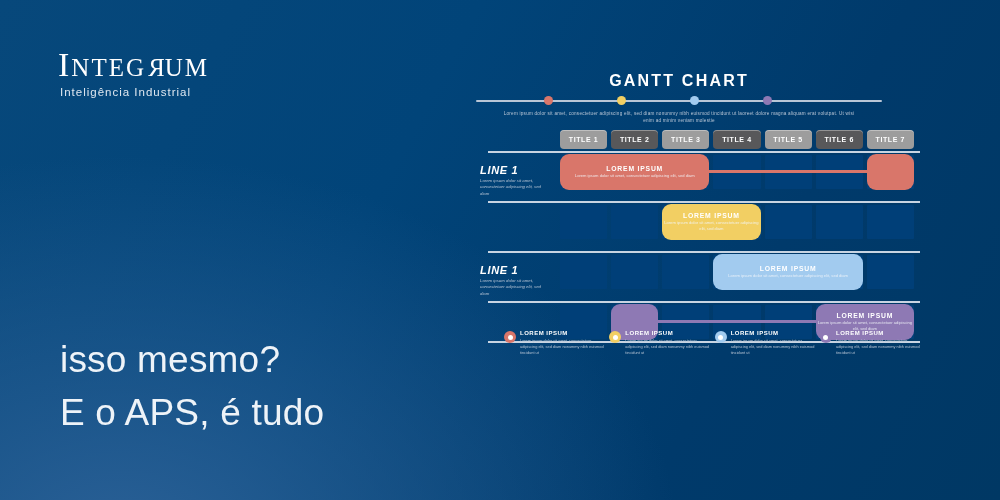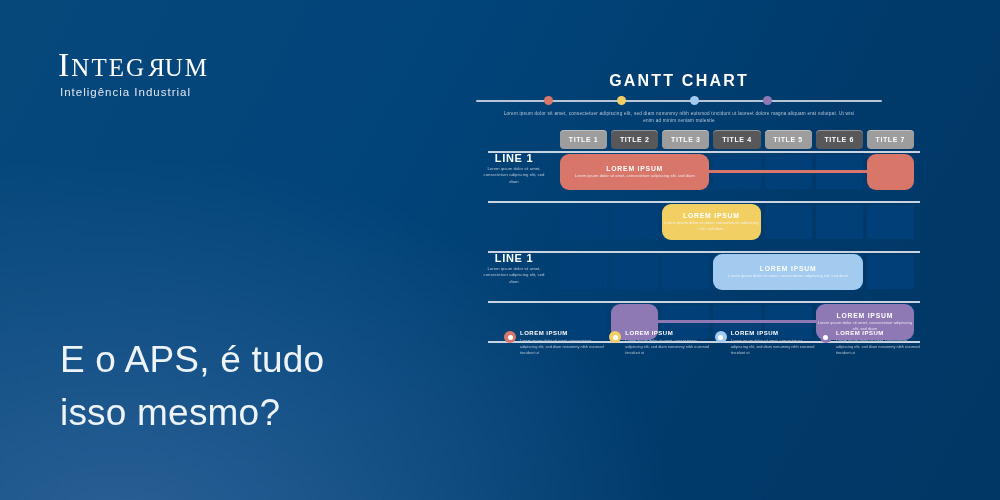--- a/index.html
+++ b/index.html
@@ -75,21 +75,21 @@
     position:absolute; left:0; width:440px; height:40px;
   }
   .row .sep {
     position:absolute; left:8px; width:432px; height:2px; background:#c8d4e2; top:-1px;
   }
   .row.last .sep-bot {
     position:absolute; left:8px; width:432px; height:2px; background:#c8d4e2; bottom:-1px;
   }
 
   .lbl {
-    position:absolute; left:0px; top:0; width:68px; text-align:center;
+    position:absolute; left:0px; top:12px; width:68px; text-align:left;font-style:italic;
   }
   .lbl .nm { font-size:11px; font-weight:700; letter-spacing:0.7px; color:#ffffff; }
   .lbl .ds { font-size:4.3px; line-height:1.5; color:#b6c4d4; margin-top:2px; }
 
   .cells { position:absolute; left:78px; top:3px; width:358px; height:34px; display:flex; }
   .cell { width:51.14px; padding:0 2px; }
   .cell i {
     display:block; width:100%; height:34px; background:#003f78; border-radius:1px;
   }
 
@@ -120,22 +120,22 @@
 </style>
 </head>
 <body>
 
 <div id="logo">
   <div class="word"><span class="cap">I</span><span class="small">NTEG</span><span class="rev">R</span><span class="small">UM</span></div>
   <div class="tag">Inteligência Industrial</div>
 </div>
 
 <div id="headline">
+  <div>isso mesmo?</div>
   <div>E o APS, é tudo</div>
-  <div>isso mesmo?</div>
 </div>
 
 <div id="gantt">
 
   <div class="g-title">GANTT CHART</div>
 
   <div class="g-rule">
     <div class="bar"></div>
     <div id="rule-dots">
         <div class="dot" style="background: rgb(217, 118, 106); left: 106.3px;"></div>

